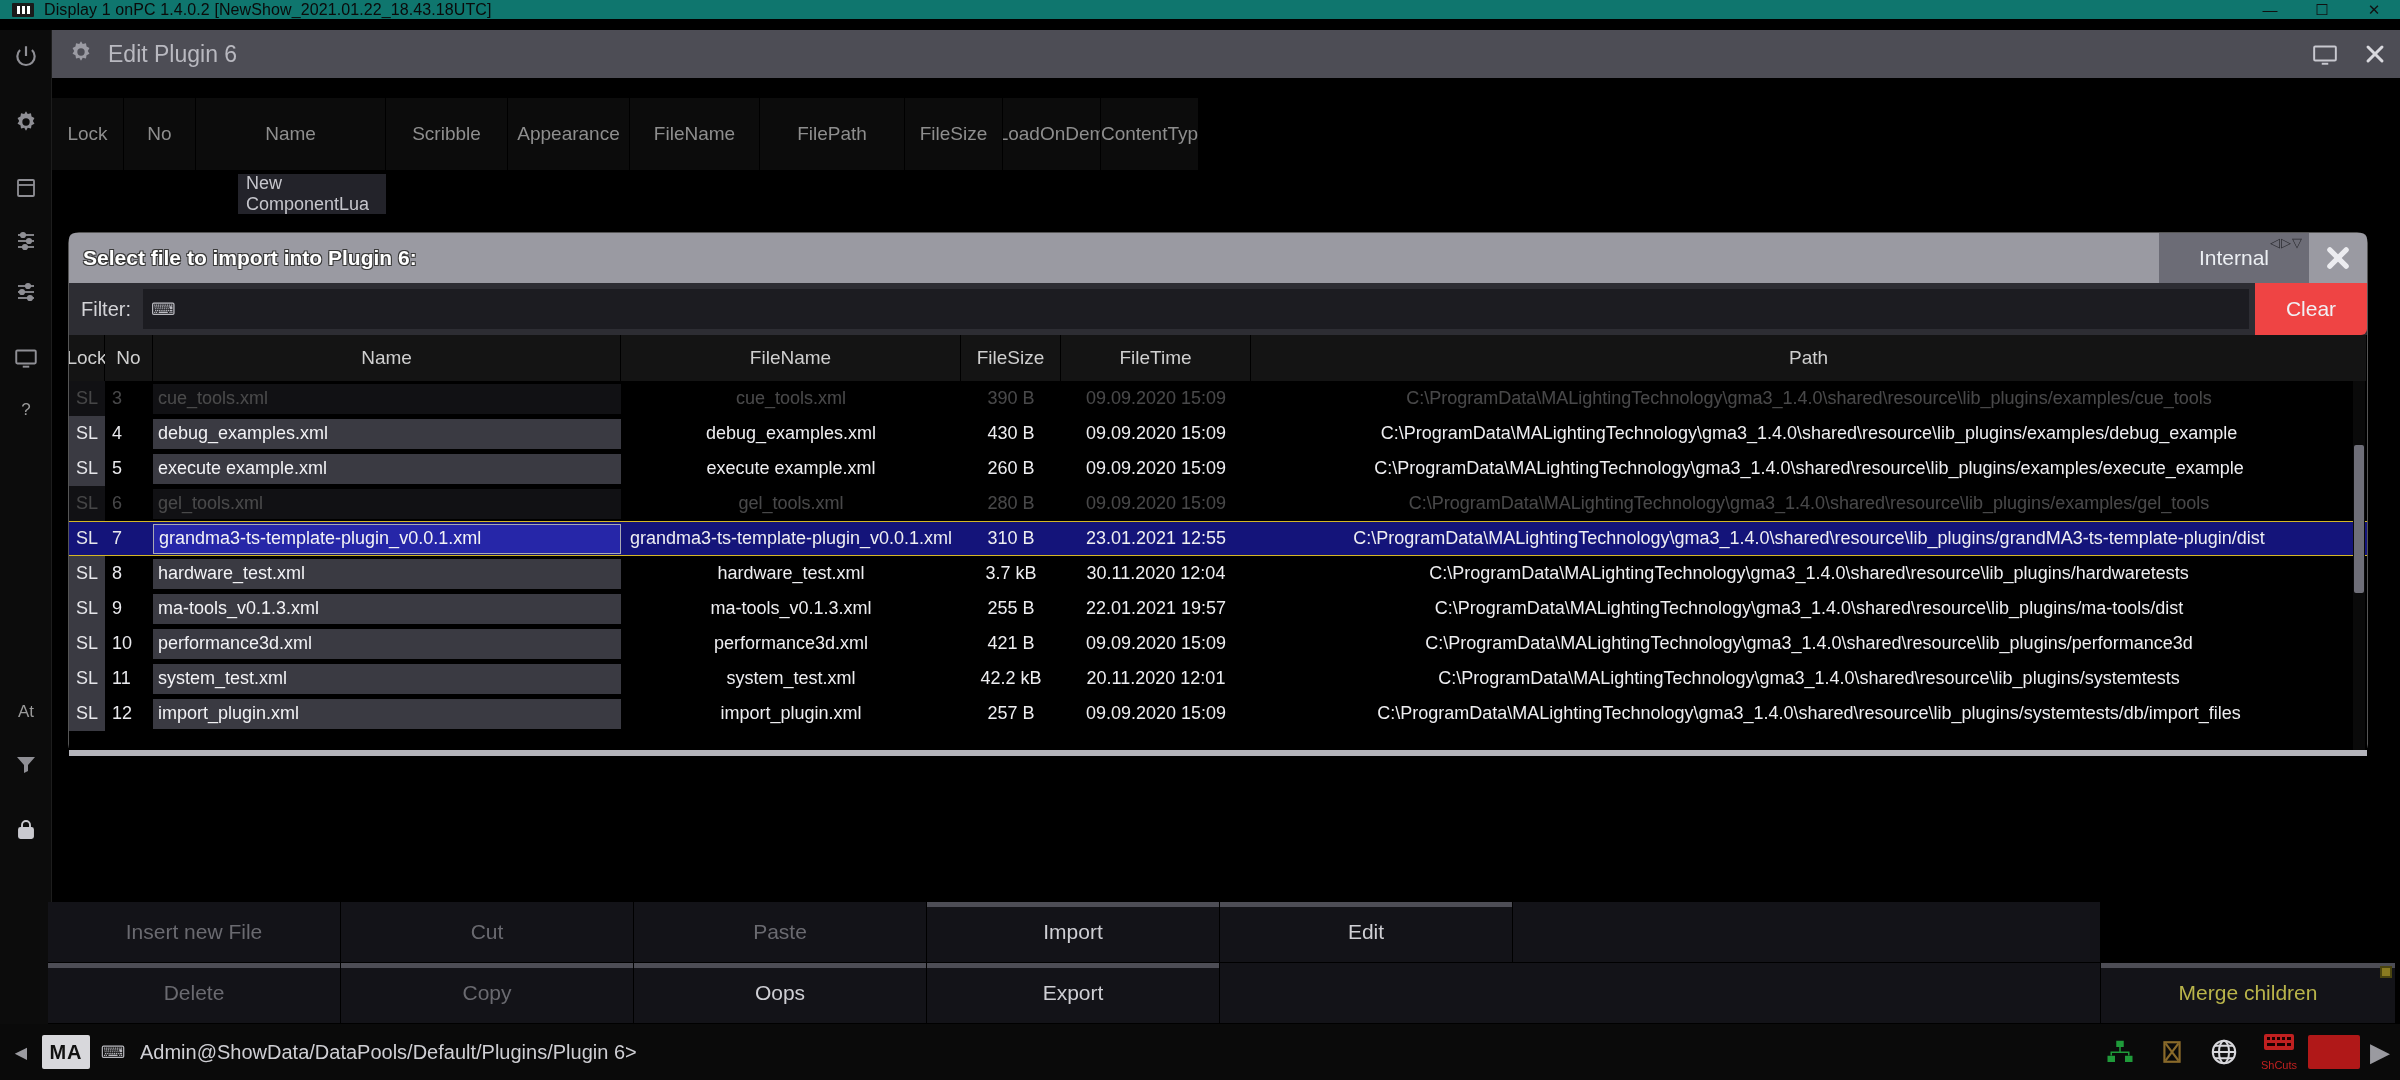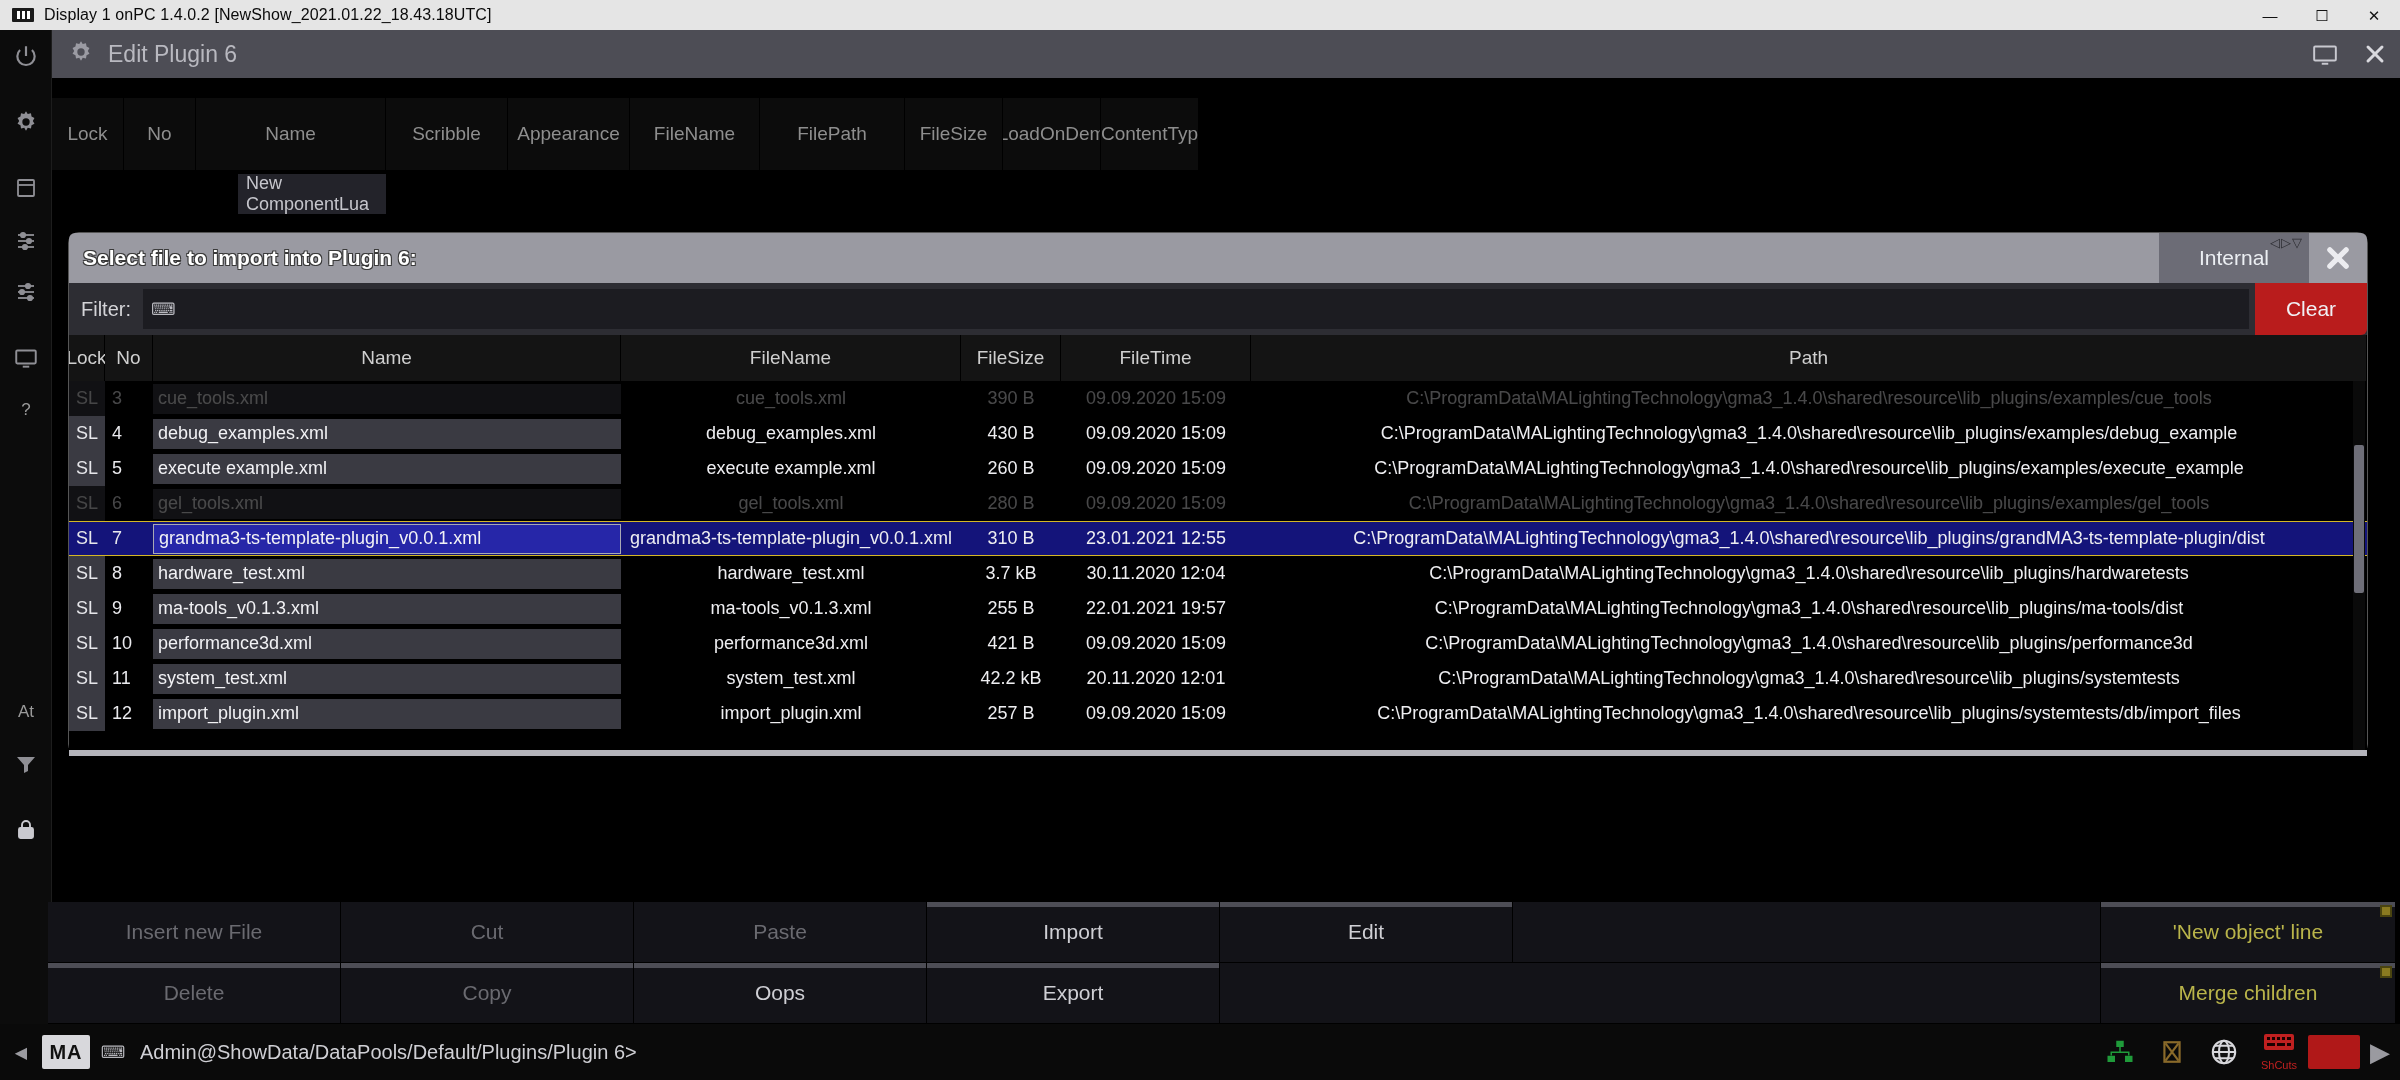--- a/index.html
+++ b/index.html
@@ -6,22 +6,22 @@
   html, body {
     width: 2400px; height: 1080px;
     background: #000;
     font-family: "Liberation Sans", sans-serif;
     overflow: hidden;
   }
   #root { position: relative; width: 2400px; height: 1080px; background:#000; }
 
   
   .winbar {
-    position:absolute; left:0; top:0; width:2400px; height:30px;
-    background:#e5e5e5; display:flex; align-items:center;
+    position:absolute; left:0; top:0; width:2400px; height:19px;
+    background:#0f766e; display:flex; align-items:center;
   }
   .winbar-icon {
     width:22px; height:14px; margin-left:12px; margin-right:10px;
     background:#1a1a1a; border-radius:1px;
     display:flex; align-items:center; justify-content:center;
   }
   .winbar-icon i{
     display:block; width:3px; height:8px; background:#fff; margin:0 1px;
   }
   .winbar-title { font-size:16px; color:#0a0a0a; letter-spacing:.1px; }
@@ -97,21 +97,21 @@
   }
 
   .dlg-filterbar{ height:52px; background:#2d2d33; display:flex; align-items:center; position:relative; }
   .filter-label{ color:#d4d4d8; font-size:20px; margin-left:12px; margin-right:12px; }
   .filter-input{
     flex:1; height:40px; background:#1c1c21; border:none; margin-right:6px;
     display:flex; align-items:center; padding-left:8px;
   }
   .kbd-glyph{ color:#b9b9bf; font-size:17px; letter-spacing:-1px; }
   .clear-btn{
-    width:112px; height:52px; background:#b91c1c; color:#f0f0f4; font-size:21px;
+    width:112px; height:52px; background:#ef4444; color:#f0f0f4; font-size:21px;
     display:flex; align-items:center; justify-content:center; border-radius:0 0 6px 0;
   }
 
   
   .dlg-table{ position:relative; background:#000; height:421px; overflow:hidden; }
   .dt-head{ display:flex; height:46px; background:#0a0a0a; border-bottom:1px solid #000;}
   .dt-th{
     height:46px; background:#141414; border-right:1px solid #000;
     display:flex; align-items:center; justify-content:center;
     color:#cfcfcf; font-size:19px; white-space:nowrap;
@@ -646,25 +646,20 @@
         <div class="cmdbtn lit" style="width: 293px;">
           <span class="topbar"></span>
           <span>Import</span>
         </div>
         <div class="cmdbtn lit" style="width: 293px;">
           <span class="topbar"></span>
           <span>Edit</span>
         </div>
         <div class="cmdbtn dim" style="width: 588px;">
           <span></span>
-        </div>
-        <div class="cmdbtn yellow" style="width: 295px;">
-          <span class="topbar"></span>
-          <span class="corner"></span>
-          <span>'New object' line</span>
         </div>
       </div>
     <div class="cmdrow" id="cmd-row-2">
         <div class="cmdbtn dim" style="width: 293px;">
           <span class="topbar"></span>
           <span>Delete</span>
         </div>
         <div class="cmdbtn dim" style="width: 293px;">
           <span class="topbar"></span>
           <span>Copy</span>

